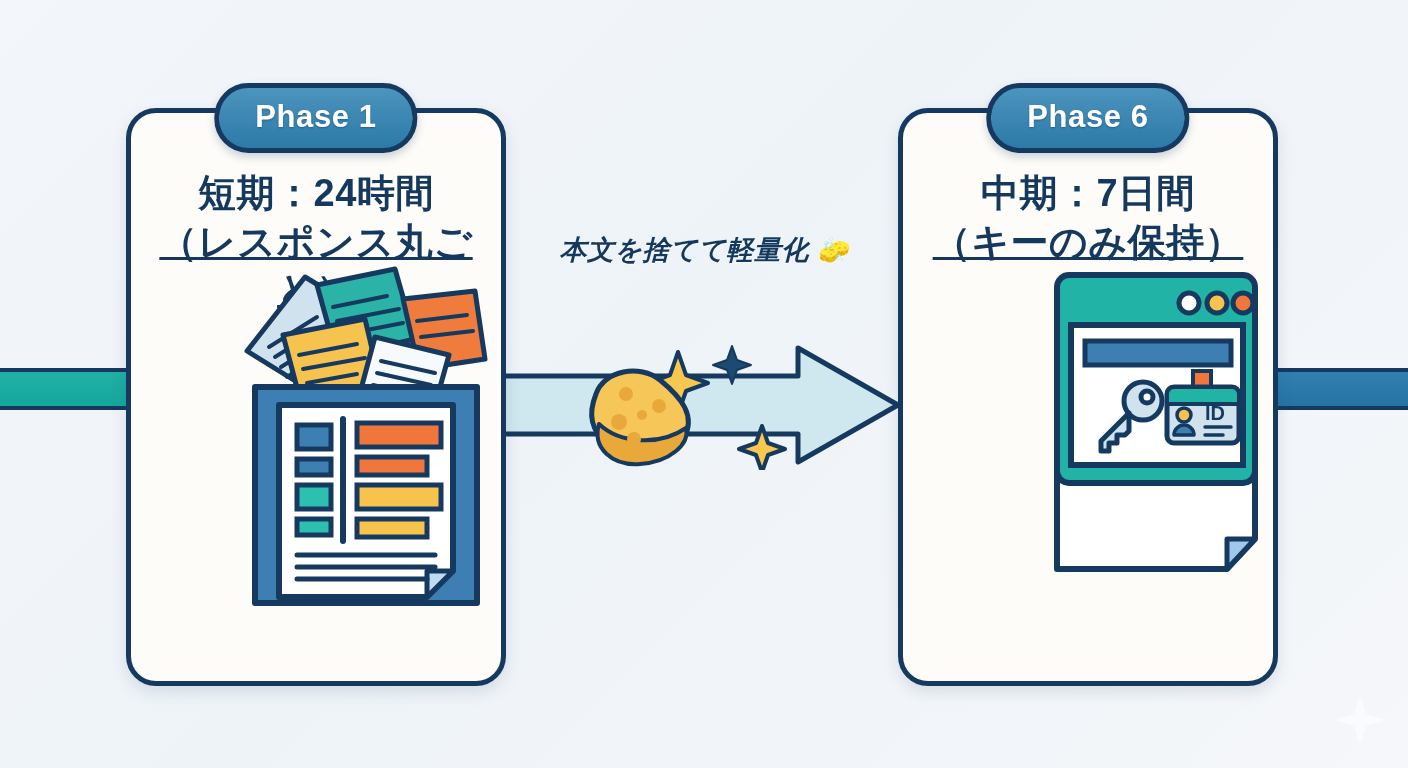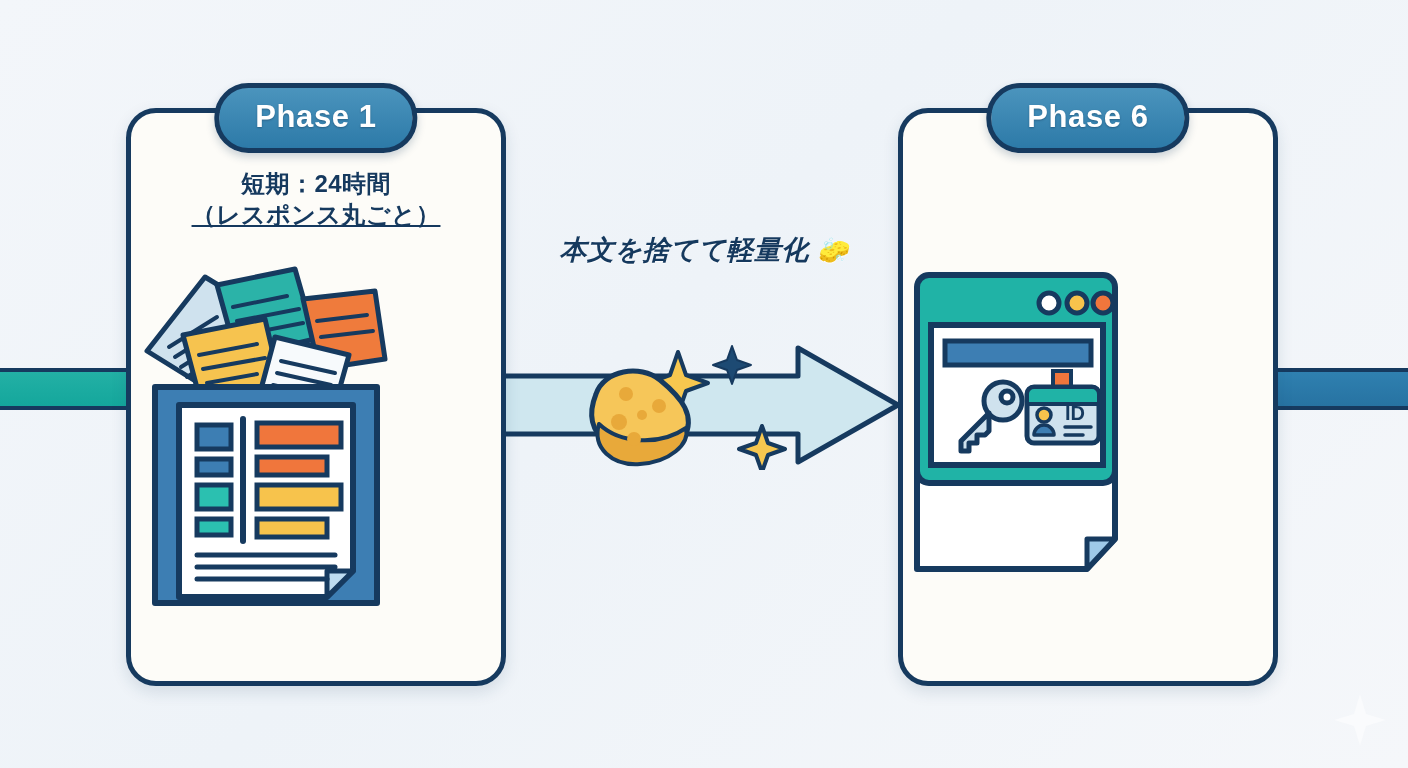--- a/index.html
+++ b/index.html
@@ -93,33 +93,33 @@
 
   .card-title {
     position: absolute;
     top: 56px;
     left: 0;
     right: 0;
     text-align: center;
     color: #15395e;
     font-weight: bold;
     line-height: 1.28;
-    font-size: 24px;
+    font-size: 38px;
     letter-spacing: 0.5px;
     text-shadow: 0 1px 1px rgba(255,255,255,0.8);
   }
   .card-title .line2 { display: block; text-decoration: underline; }
 
   .art {
     position: absolute;
     left: 0;
     right: 0;
     top: 150px;
     display: flex;
-    justify-content: flex-start;
+    justify-content: flex-end;
   }
 
   
   .arrow-caption {
     position: absolute;
     left: 520px;
     top: 232px;
     width: 368px;
     text-align: center;
     color: #15395e;
@@ -237,20 +237,24 @@
           <line x1="66" y1="292" x2="204" y2="292"></line>
           <line x1="66" y1="304" x2="204" y2="304"></line>
           <line x1="66" y1="316" x2="196" y2="316"></line>
         </g>
       </svg>
     </div>
   </div>
 
   <div class="card card-2">
     <div class="badge">Phase 6</div>
+    <div class="card-title">
+      <span>中期：7日間</span>
+      <span class="line2">（キーのみ保持）</span>
+    </div>
 
     <div class="art">
       <svg width="230" height="330" viewBox="0 0 230 330">
 
         <path d="M14 120 L212 120 L212 276 L184 306 L14 306 Z" fill="#ffffff" stroke="#163a5f" stroke-width="6" stroke-linejoin="round"></path>
         <path d="M184 306 L184 276 L212 276 Z" fill="#9ec9e8" stroke="#163a5f" stroke-width="5" stroke-linejoin="round"></path>
 
         <rect x="14" y="12" width="198" height="208" rx="12" fill="#20b3a6" stroke="#163a5f" stroke-width="6"></rect>
 
         <circle cx="146" cy="40" r="10" fill="#ffffff" stroke="#163a5f" stroke-width="5"></circle>

